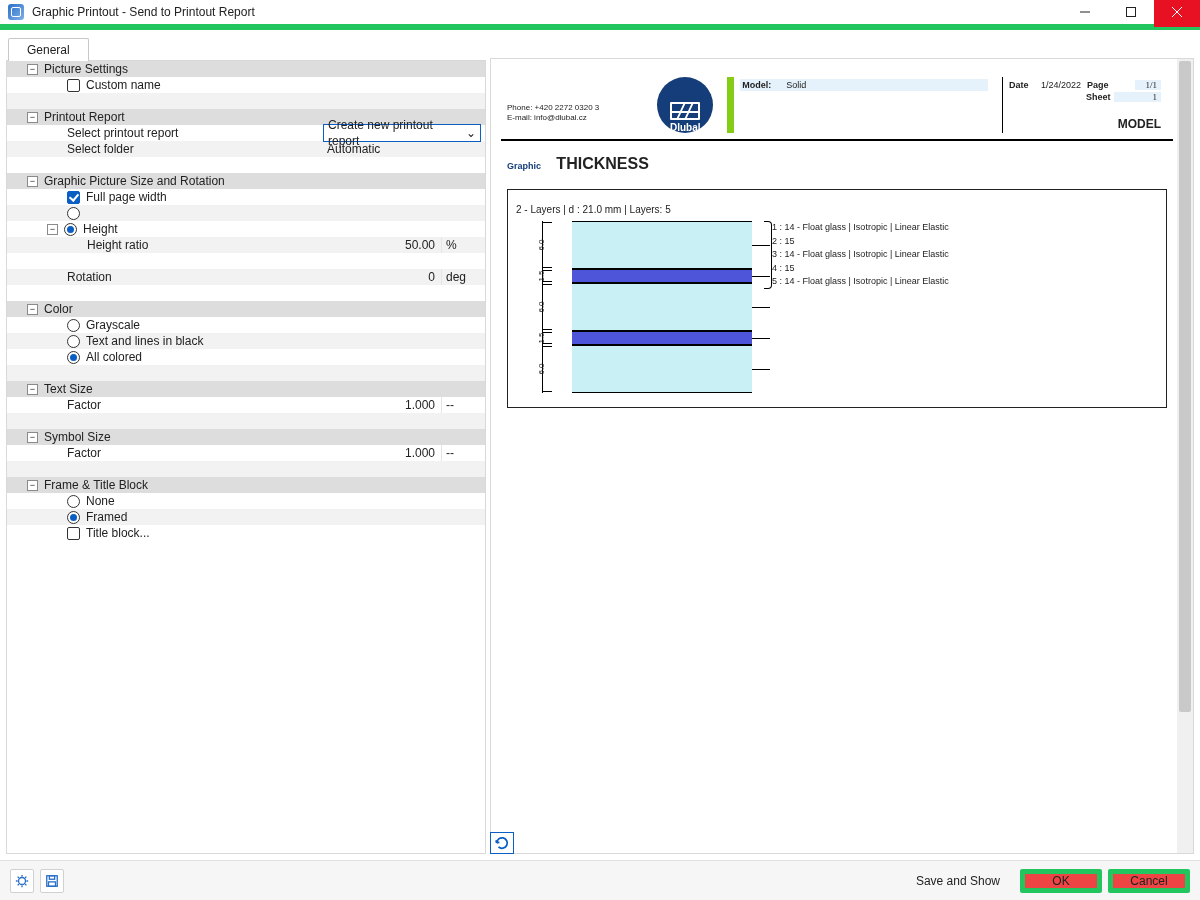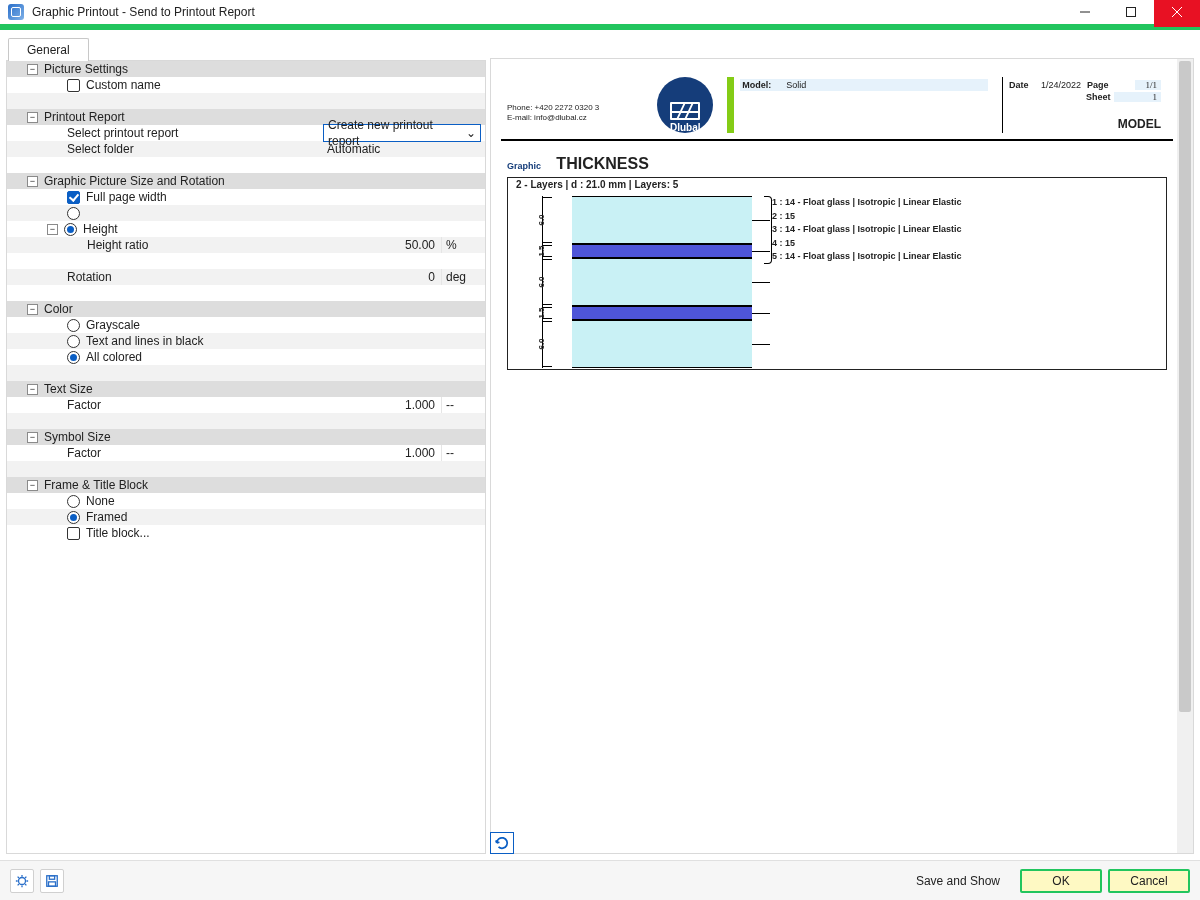--- a/index.html
+++ b/index.html
@@ -69,21 +69,21 @@
 .report-head .meta2 { flex:1.1; border-left:1px solid #000; padding:2px 6px; font-size:9px; }
 .report-head .meta2 .mrow { display:flex; padding:1px 0; }
 .report-head .meta2 .mrow .k { width:32px; font-weight:bold; }
 .report-head .meta2 .mrow .v { flex:1; text-align:right; }
 .report-head .meta2 .mrow .v.box { background:#e6f2fb; padding:0 4px; min-width:26px;font-family:Liberation Serif, serif; }
 .report-head .meta2 .modelword { text-align:right; font-weight:bold; font-size:12px; margin-top:14px; }
 
 .report-body { padding:14px 6px; }
 .graphic-label { font-size:9px; color:#153d7a; font-weight:bold; margin-right:12px; }
 .thick-title { font-size:16px; font-weight:bold; }
-.figure-box { border:1px solid #222; margin-top:4px; padding:1px 8px; font-size:10px;font-weight:bold; }
+.figure-box { border:1px solid #222; margin-top:16px; padding:14px 8px; font-size:10px; }
 .figure-box .cap { margin-bottom:6px; }
 .figure { display:flex; align-items:flex-start; }
 .stack { width:180px; margin-left:56px; position:relative; }
 .stack .dim-line { position:absolute; left:-30px; top:0; bottom:0; width:20px; border-left:1px solid #000; }
 .layer { position:relative; }
 .layer.glass { background:#c9f1f5; height:48px; border-top:1px solid #000; border-bottom:1px solid #000; }
 .layer.spacer { background:#4e55d8; height:14px; border-top:1px solid #000; border-bottom:1px solid #000; }
 .layer .dim { position:absolute; left:-36px; top:50%; transform:translateY(-50%) rotate(-90deg); font-size:8px; }
 .layer .tick { position:absolute; left:-30px; width:10px; border-top:1px solid #000; }
 .layer .tick.t { top:0; } .layer .tick.b { bottom:0; }
@@ -95,21 +95,21 @@
 .refresh-btn svg { width:14px; height:14px; stroke:#0a5ec4; fill:none; stroke-width:2; }
 
 .scrollbar { position:absolute; right:0; top:0; bottom:0; width:16px; background:#f0f0f0; }
 .scrollbar .thumb { position:absolute; left:2px; right:2px; top:2px; height:82%; background:#c9c9c9; border-radius:2px; }
 
 
 .footer { height:40px; background:#f6f6f6; border-top:1px solid #e0e0e0; display:flex; align-items:center; padding:0 10px; gap:6px; }
 .iconbtn { width:24px; height:24px; border:1px solid #d0d0d0; background:#fff; display:flex; align-items:center; justify-content:center; border-radius:2px; }
 .iconbtn svg { width:14px; height:14px; stroke:#2a6fc9; fill:none; stroke-width:1.5; }
 .footer .spacer { flex:1; }
-.btn { min-width:82px; height:24px; padding:0 14px; background:#fef9c3; border:2px solid #22c55e; border-radius:2px; font-size:12px; display:flex; align-items:center; justify-content:center; }
+.btn { min-width:82px; height:24px; padding:0 14px; background:#ef4444; border:5px solid #22c55e; border-radius:2px; font-size:12px; display:flex; align-items:center; justify-content:center; }
 .btn.flat { border:none; background:transparent; }
 </style>
 </head>
 <body>
 
 <div class="titlebar">
   <div class="app-icon"></div>
   <div class="title">Graphic Printout - Send to Printout Report</div>
   <div class="winbtn">
       <svg viewBox="0 0 10 10">

